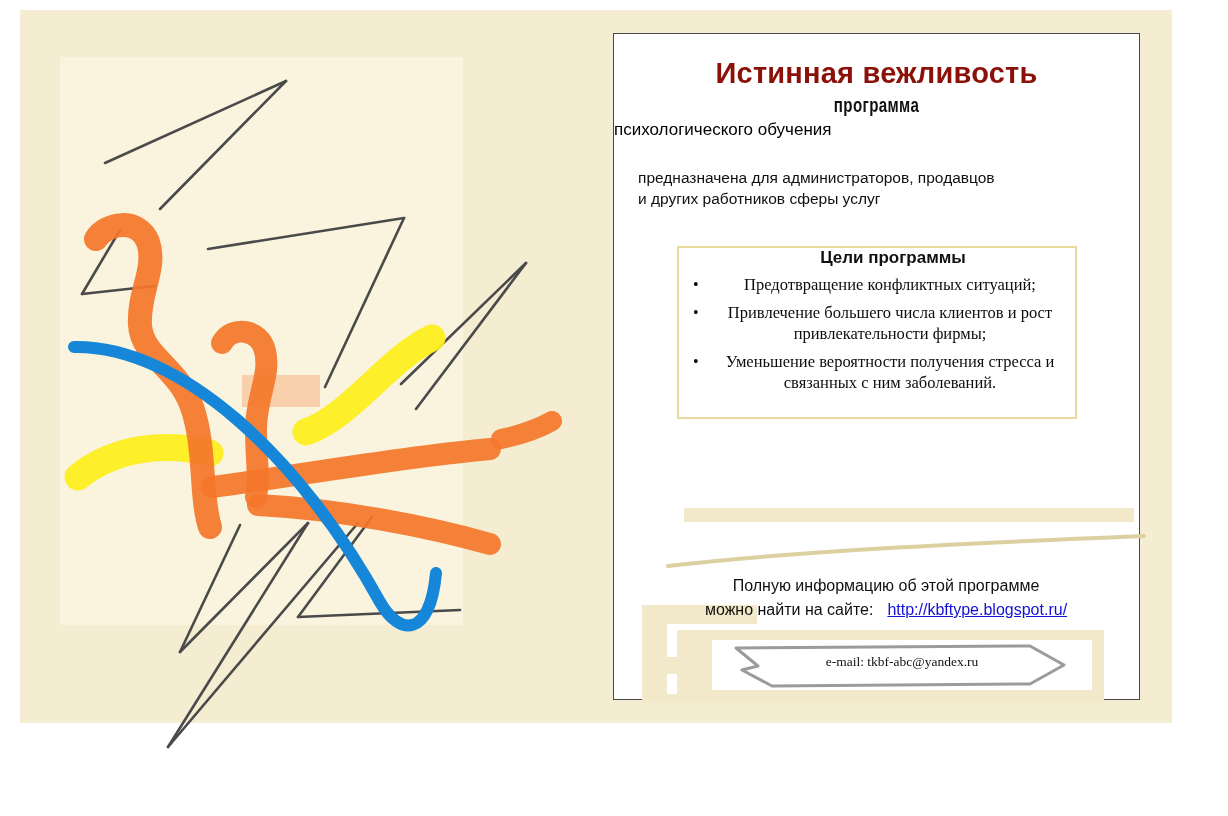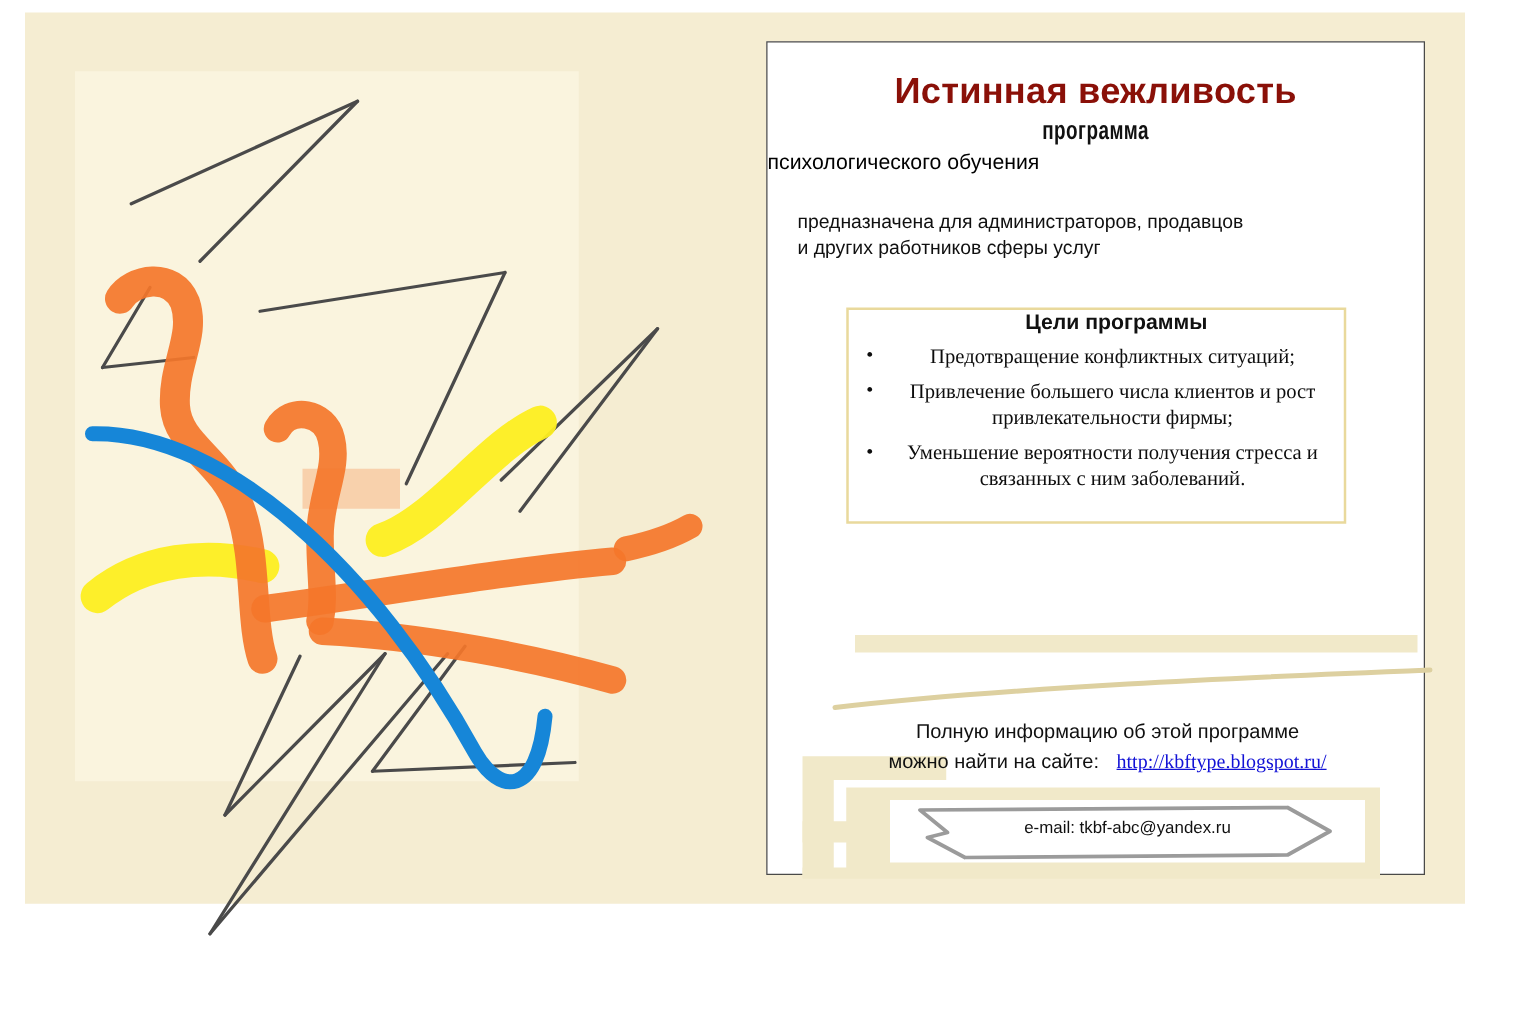--- a/index.html
+++ b/index.html
@@ -205,21 +205,20 @@
     color: #101010;
   }
   #info-line2 {
     display: block;
     white-space: nowrap;
   }
   #site-link {
     color: #1212d6;
     text-decoration: underline;
     margin-left: 14px;
-    font-family: Liberation Serif, serif;
   }
 
   
   #email-banner {
     position: absolute;
     left: 98px;
     top: 606px;
     width: 380px;
     height: 50px;
     background: #ffffff;
@@ -230,20 +229,21 @@
     top: 0;
   }
   #email-text {
     position: absolute;
     left: 0;
     top: 14px;
     width: 100%;
     text-align: center;
     font-size: 13.5px;
     color: #101010;
+    font-family: Liberation Serif, serif;
   }
 </style>
 </head>
 <body>
 
 <div id="stage">
 
   <div id="page-panel">
 
     <div id="illustration">

